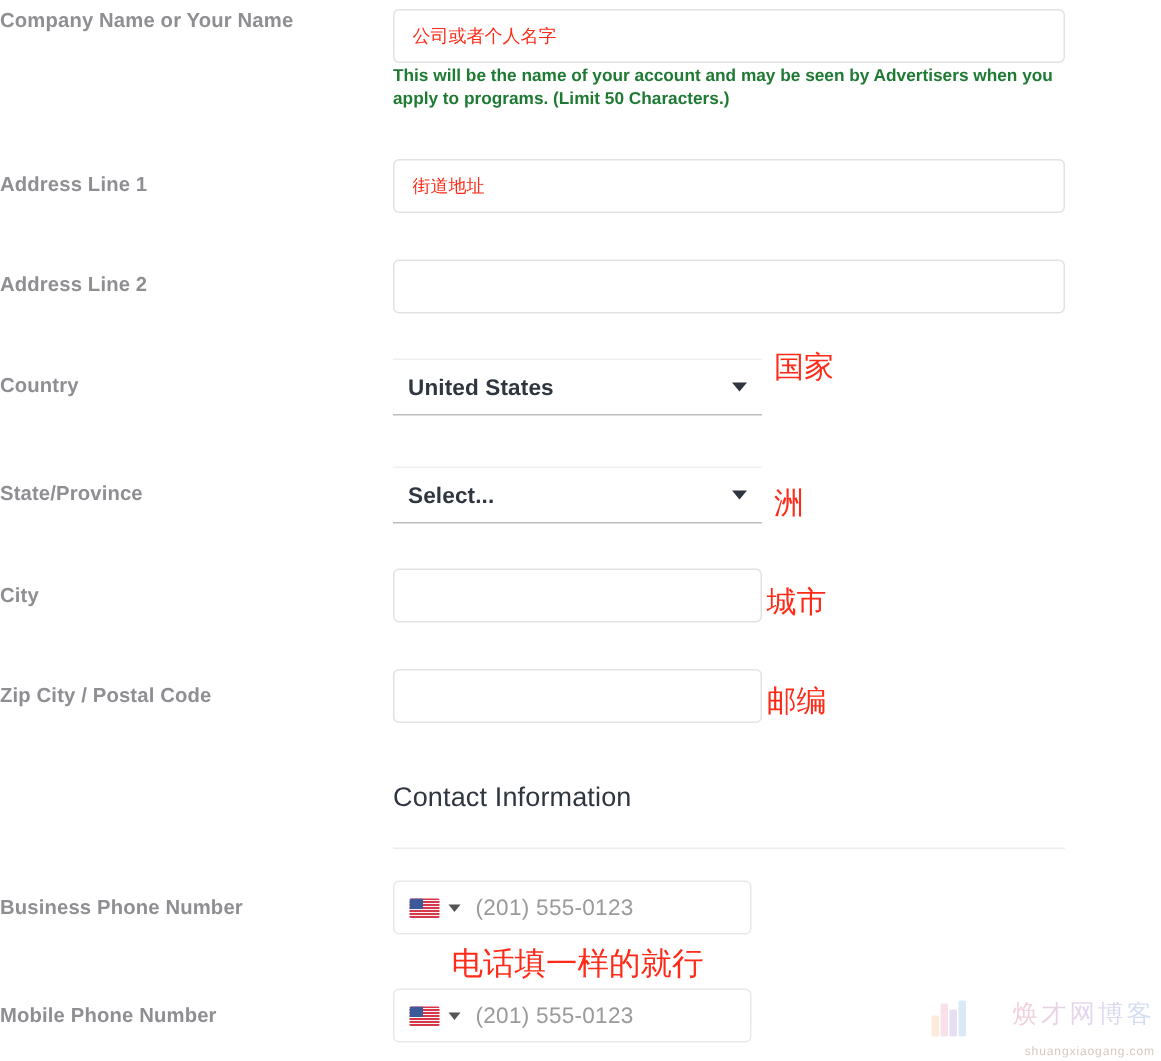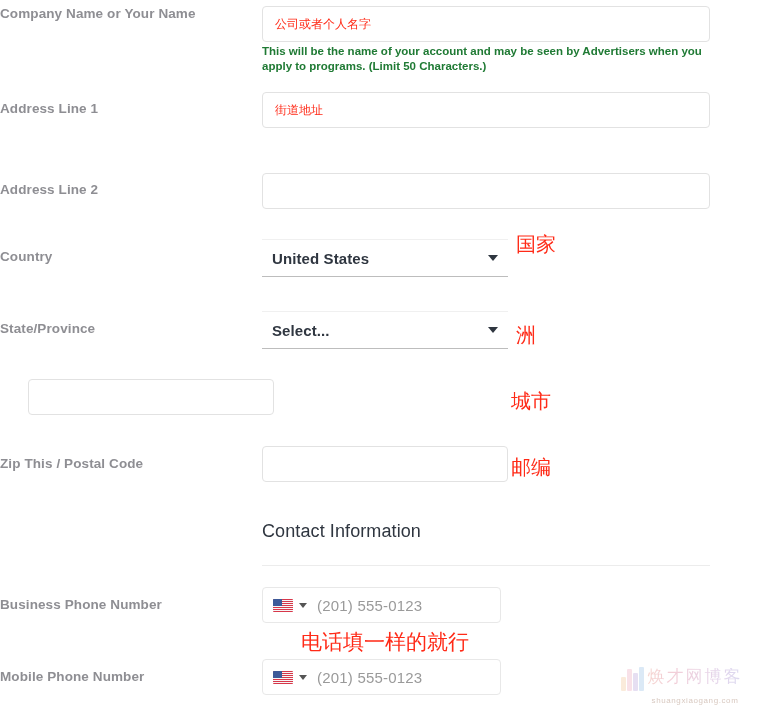--- a/index.html
+++ b/index.html
@@ -214,21 +214,21 @@
     margin-left: 5px;
     font-size: 15px;
     color: #8d8d8d;
     font-family: "DejaVu Sans", "Liberation Sans", sans-serif;
     letter-spacing: 1px;
   }
   .wm-bottom {
     left: 620px;
     top: 668px;
     width: 150px;
-    text-align: center;
+    text-align: right;
     opacity: 0.55;
   }
   .wm-bottom .wm-cn {
     font-size: 17px;
     letter-spacing: 2px;
     font-family: "DejaVu Sans", "Liberation Sans", sans-serif;
     background: linear-gradient(to right, #f3c6a0 0%, #e9a7b8 35%, #cbb6e0 70%, #a8c6e8 100%);
     -webkit-background-clip: text;
     background-clip: text;
     color: transparent;
@@ -265,21 +265,21 @@
   <div class="row" style="top:6px;">
     <div class="label">Company Name or Your Name</div>
     <div class="field">
       <div class="textbox wide">
         <span class="cnval">公司或者个人名字</span>
       </div>
     </div>
   </div>
   <div class="helper" style="left:262px; top:44px;">This will be the name of your account and may be seen by Advertisers when you apply to programs. (Limit 50 Characters.)</div>
 
-  <div class="row" style="top:92px;border-radius:14px;">
+  <div class="row" style="top:106px;border-radius:14px;">
     <div class="label" style="padding-top:9px;">Address Line 1</div>
     <div class="field">
       <div class="textbox wide">
         <span class="cnval">街道地址</span>
       </div>
     </div>
   </div>
 
   <div class="row" style="top:173px;">
     <div class="label" style="padding-top:9px;">Address Line 2</div>
@@ -306,30 +306,31 @@
     <div class="field">
       <div class="selectbox">
         <span class="sel-val">Select...</span>
         <span class="caret"></span>
       </div>
     </div>
   </div>
   <div class="annot" style="left:516px; top:325px; font-size:20px;">洲</div>
 
   <div class="row" style="top:379px;">
+    <div class="label" style="padding-top:10px;">City</div>
     <div class="field">
       <div class="textbox narrow">
         <span class="cnval"></span>
       </div>
     </div>
   </div>
   <div class="annot" style="left:511px; top:391px; font-size:20px;">城市</div>
 
   <div class="row" style="top:446px;">
-    <div class="label" style="padding-top:10px;">Zip This / Postal Code</div>
+    <div class="label" style="padding-top:10px;">Zip City / Postal Code</div>
     <div class="field">
       <div class="textbox narrow">
         <span class="cnval"></span>
       </div>
     </div>
   </div>
   <div class="annot" style="left:511px; top:457px; font-size:20px;">邮编</div>
 
   <div class="section-title" style="left:262px; top:521px;">Contact Information</div>
   <div class="section-rule" style="left:262px; top:565px; width:448px;"></div>

